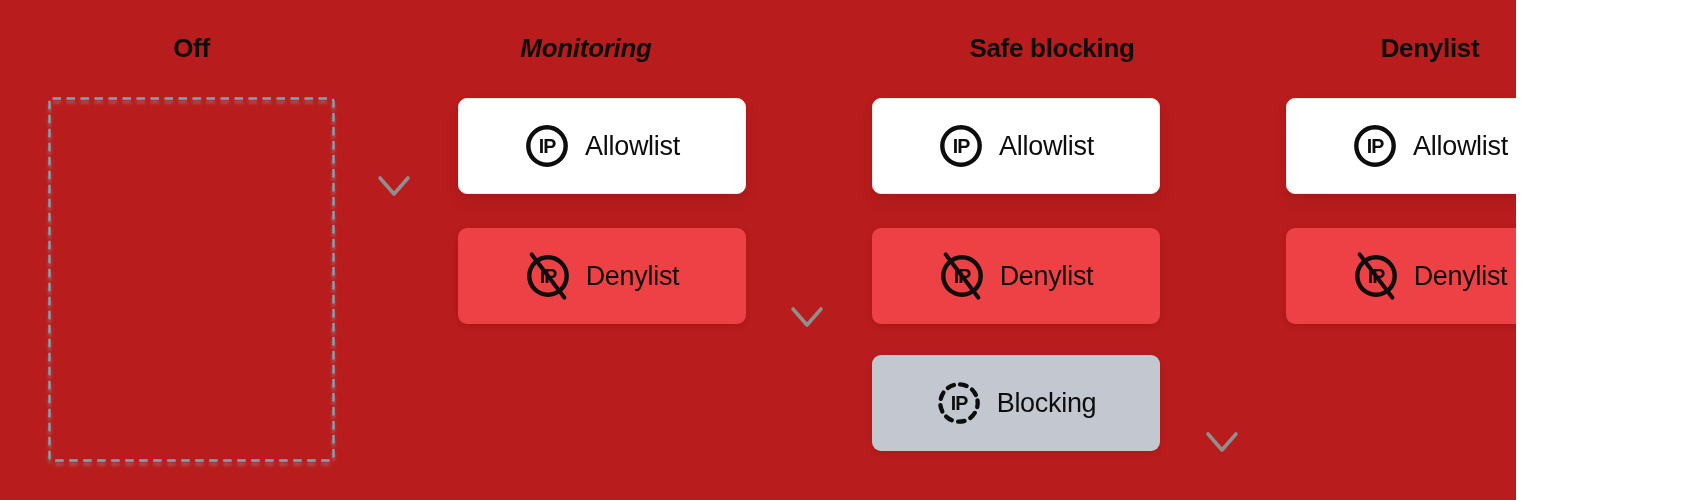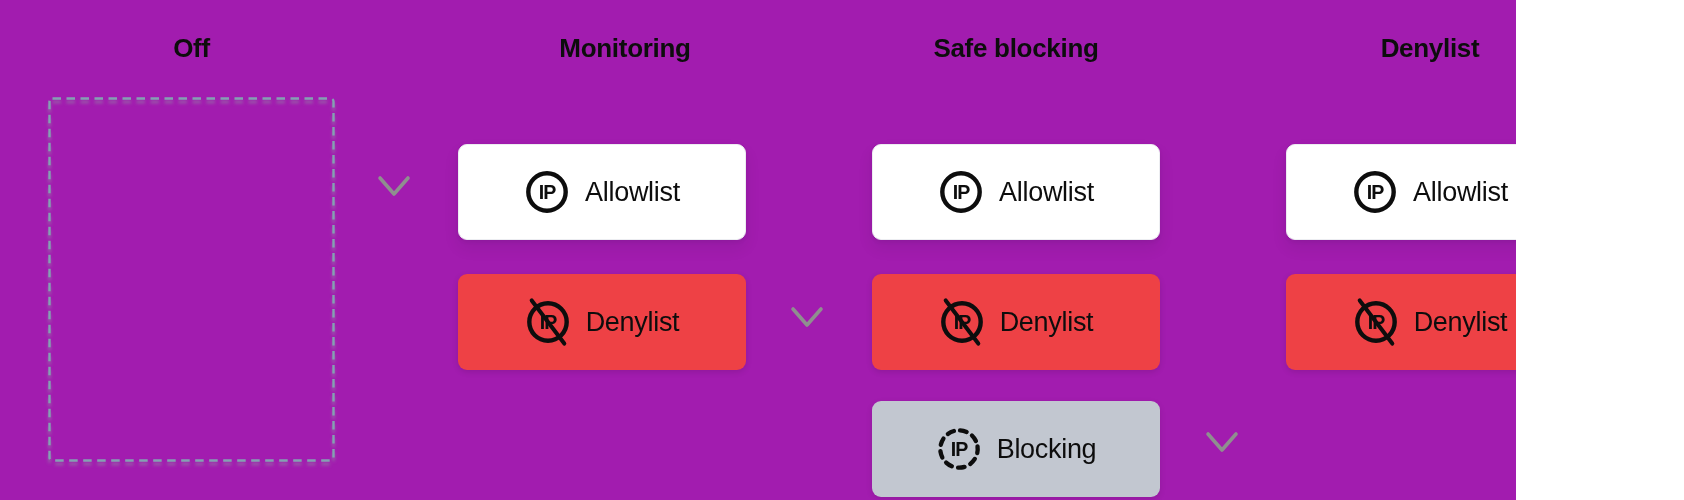--- a/index.html
+++ b/index.html
@@ -1,37 +1,37 @@
 <!DOCTYPE html>
 <html><head>
 <meta charset="utf-8">
 <style>
   html, body { margin: 0; padding: 0; background: #ffffff; }
   .canvas {
     position: relative;
     width: 1516px;
     height: 500px;
-    background: #a21caf;
+    background: #b91c1c;
     font-family: "Liberation Sans", sans-serif;
     overflow: hidden;
   }
   .col-title {
     position: absolute;
     top: 33px;
     margin: 0;
     font-size: 26px;
     line-height: 30px;
     font-weight: 700;
     letter-spacing: -0.3px;
     color: #0d0d0d;
     text-align: center;
   }
   .t-off  { left: 48px;   width: 287px; }
-  .t-mon  { left: 481px;  width: 288px; }
-  .t-safe { left: 872px;  width: 288px; }
+  .t-mon  { left: 442px;  width: 288px; font-style: italic; }
+  .t-safe { left: 908px;  width: 288px; }
   .t-blk  { left: 1286px; width: 288px; }
 
   .off-box {
     position: absolute;
     left: 48px; top: 97px;
     width: 287px; height: 365px;
   }
   .off-box svg.frame { position: absolute; left: 0; top: 0; overflow: visible; }
   .off-text {
     position: relative;
@@ -45,21 +45,20 @@
 
   .card {
     position: absolute;
     width: 288px; height: 96px;
     border-radius: 9px;
     display: flex;
     align-items: center;
     justify-content: center;
     gap: 15px;
     box-sizing: border-box;
-    margin-top: 46px;
   }
   .card-white {
     background: #ffffff;
     border: 1px solid #ecedf1;
     box-shadow: 0 2px 4px rgba(16,24,40,0.06), 0 8px 16px rgba(16,24,40,0.08);
   }
   .card-red {
     background: #ee4145;
     box-shadow: 0 2px 6px rgba(0,0,0,0.12);
   }

